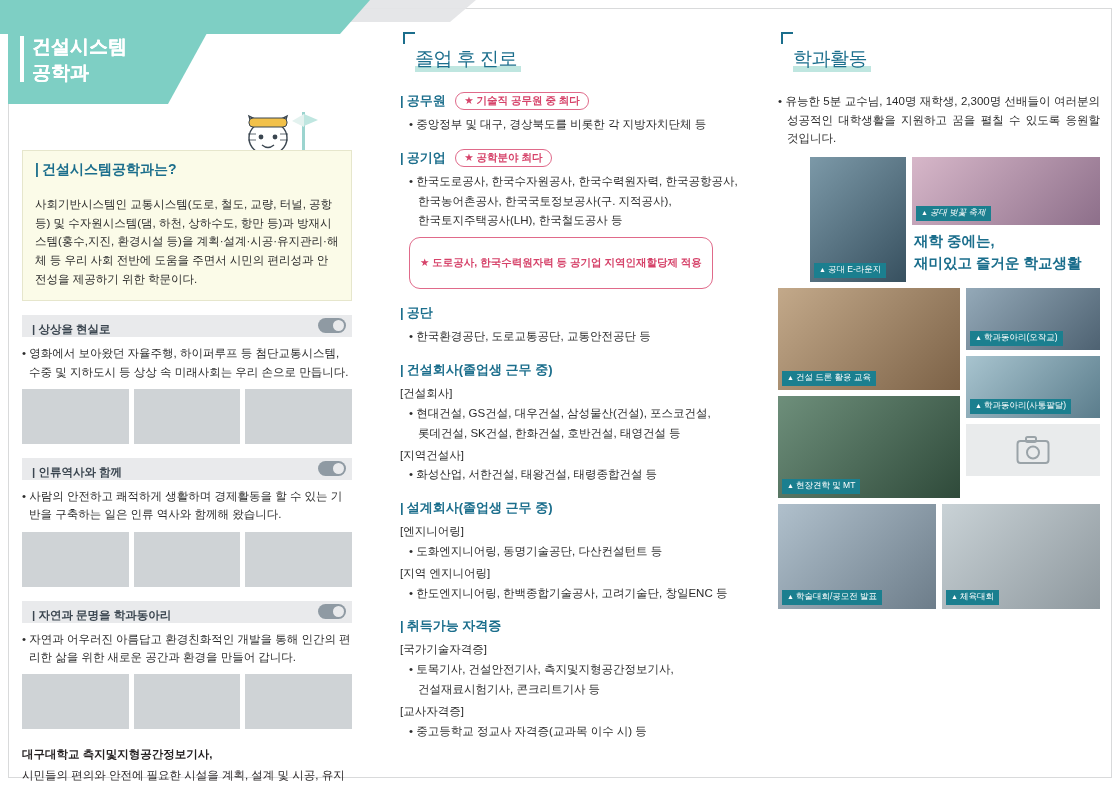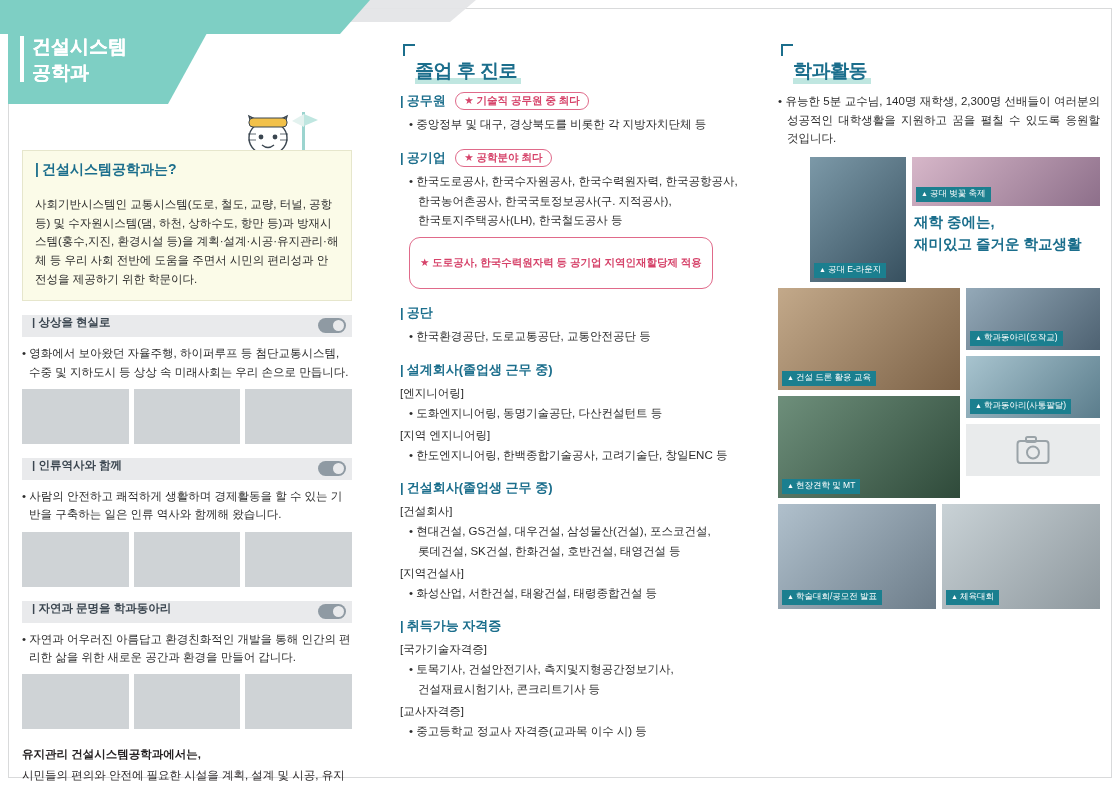--- a/index.html
+++ b/index.html
@@ -49,23 +49,22 @@
     position:absolute; left:8px; top:24px; width:160px; height:80px;
     background:#7ecfc4;
   }
   .dept-bg:after{
     content:""; position:absolute; right:-44px; top:0;
     border-top:80px solid #7ecfc4; border-right:44px solid transparent;
   }
 
   
   .col-head{
-    position:absolute; font-size:19px; font-weight:bold; color:#1b6e8c;
+    position:absolute; font-size:19px; font-weight:normal; color:#1b6e8c;
     letter-spacing:-0.5px;
-    margin-top:12px;
   }
   .col-head .tick{
     position:absolute; left:-12px; top:-14px; width:12px; height:12px;
     border-left:2px solid #1b6e8c; border-top:2px solid #1b6e8c;
   }
   .col-head .uline{
     position:absolute; left:0; right:-4px; bottom:-3px; height:6px;
     background:#bfe6e0; z-index:-1;
   }
   #head-career{ left:415px; top:46px; }
@@ -79,21 +78,21 @@
     position:relative;
   }
   .intro-title{
     font-size:14px; font-weight:bold; color:#1b6e8c; margin-bottom:16px;
   }
   .intro-title .pipe{ color:#1b6e8c; margin-right:3px; }
   .intro-body{ font-size:11.5px; line-height:1.62; color:#2b2b2b; }
 
   .sub-head{
     margin-top:14px; background:#e9eaec; height:22px; position:relative;
-    display:flex; align-items:flex-start; padding-left:10px;
+    display:flex; align-items:flex-end; padding-left:10px;
   }
   .sub-head .label{ font-size:11.5px; font-weight:bold; color:#3b4650; }
   .sub-head .toggle{
     position:absolute; right:6px; top:3px; width:28px; height:15px;
     border-radius:8px; background:#8f9aa3;
   }
   .sub-head .toggle:after{
     content:""; position:absolute; right:2px; top:2px; width:11px; height:11px;
     border-radius:50%; background:#e9eaec;
   }
@@ -238,21 +237,21 @@
     <span class="toggle"></span>
   </div>
   <div class="sub-text">• <span>자연과 어우러진 아름답고 환경친화적인 개발을 통해 인간의 편리한 삶을 위한 새로운 공간과 환경을 만들어 갑니다.</span></div>
   <div class="photo-row">
     <div class="ph g12"></div>
     <div class="ph g9"></div>
     <div class="ph g5"></div>
   </div>
 
   <div class="closing">
-    <b>유지관리 건설시스템공학과에서는,</b>
+    <b>대구대학교 측지및지형공간정보기사,</b>
     <span>시민들의 편의와 안전에 필요한 시설을 계획, 설계 및 시공, 유지관리하기 위한 창의적인 미래형 전문인력 양성을 위해 노력하고 있습니다.</span>
   </div>
 </div>
 
 <div class="col-head" id="head-career">
   <span class="tick"></span>
   <span style="position:relative;"><span class="uline"></span><span>졸업 후 진로</span></span>
 </div>
 
 <div class="mid-col">
@@ -274,45 +273,45 @@
     <div class="bullet" style="text-indent:0;"><span>한국농어촌공사, 한국국토정보공사(구. 지적공사),</span></div>
     <div class="bullet" style="text-indent:0;"><span>한국토지주택공사(LH), 한국철도공사 등</span></div>
     <div class="note-pill">★ 도로공사, 한국수력원자력 등 공기업 지역인재할당제 적용</div>
   </div>
 
   <div class="m-block">
     <div class="m-head">
       <span class="pipe">|</span><span>공단</span>
     </div>
     <div class="bullet">• <span>한국환경공단, 도로교통공단, 교통안전공단 등</span></div>
-  </div>
-
-  <div class="m-block">
-    <div class="m-head">
-      <span class="pipe">|</span><span>설계회사(졸업생 근무 중)</span>
-    </div>
-    <div class="plain">[엔지니어링]</div>
-    <div class="bullet">• <span>도화엔지니어링, 동명기술공단, 다산컨설턴트 등</span></div>
-    <div class="plain">[지역 엔지니어링]</div>
-    <div class="bullet">• <span>한도엔지니어링, 한백종합기술공사, 고려기술단, 창일ENC 등</span></div>
   </div>
 
   <div class="m-block">
     <div class="m-head">
       <span class="pipe">|</span><span>건설회사(졸업생 근무 중)</span>
     </div>
     <div class="plain">[건설회사]</div>
     <div class="bullet">• <span>현대건설, GS건설, 대우건설, 삼성물산(건설), 포스코건설,</span></div>
     <div class="bullet" style="text-indent:0;"><span>롯데건설, SK건설, 한화건설, 호반건설, 태영건설 등</span></div>
     <div class="plain">[지역건설사]</div>
     <div class="bullet">• <span>화성산업, 서한건설, 태왕건설, 태령종합건설 등</span></div>
   </div>
 
   <div class="m-block">
     <div class="m-head">
+      <span class="pipe">|</span><span>설계회사(졸업생 근무 중)</span>
+    </div>
+    <div class="plain">[엔지니어링]</div>
+    <div class="bullet">• <span>도화엔지니어링, 동명기술공단, 다산컨설턴트 등</span></div>
+    <div class="plain">[지역 엔지니어링]</div>
+    <div class="bullet">• <span>한도엔지니어링, 한백종합기술공사, 고려기술단, 창일ENC 등</span></div>
+  </div>
+
+  <div class="m-block">
+    <div class="m-head">
       <span class="pipe">|</span><span>취득가능 자격증</span>
     </div>
     <div class="plain">[국가기술자격증]</div>
     <div class="bullet">• <span>토목기사, 건설안전기사, 측지및지형공간정보기사,</span></div>
     <div class="bullet" style="text-indent:0;"><span>건설재료시험기사, 콘크리트기사 등</span></div>
     <div class="plain">[교사자격증]</div>
     <div class="bullet">• <span>중고등학교 정교사 자격증(교과목 이수 시) 등</span></div>
   </div>
 </div>
 
@@ -325,21 +324,21 @@
   <div class="r-bullet">• <span>유능한 5분 교수님, 140명 재학생, 2,300명 선배들이 여러분의 성공적인 대학생활을 지원하고 꿈을 펼칠 수 있도록 응원할 것입니다.</span></div>
 
   <div class="gallery">
     <div style="display:flex; gap:6px;">
       <div style="width:128px;padding-left:32px;">
         <div class="ph g10" style="height:125px;">
           <span class="cap">공대 E-라운지</span>
         </div>
       </div>
       <div style="flex:1;">
-        <div class="ph g2" style="height:49px;">
+        <div class="ph g2" style="height:68px;font-style:italic;">
           <span class="cap">공대 벚꽃 축제</span>
         </div>
         <div class="teal-note">
           <div>재학 중에는,</div>
           <div>재미있고 즐거운 학교생활</div>
         </div>
       </div>
     </div>
 
     <div style="display:flex; gap:6px; margin-top:6px;">

